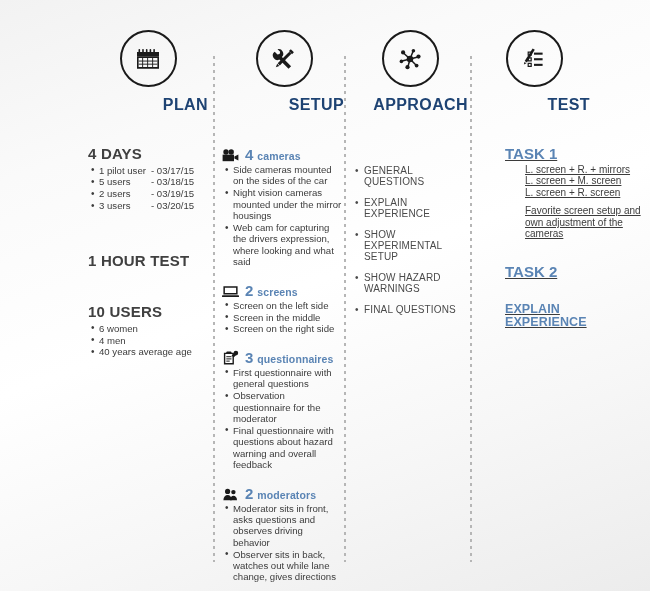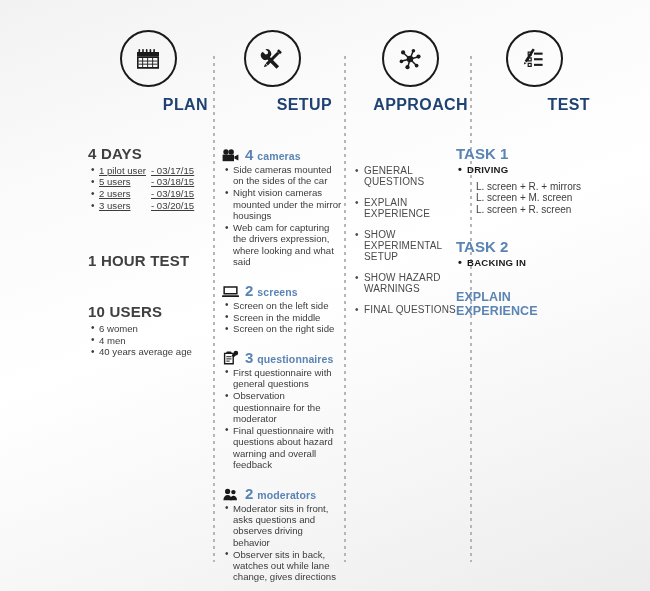--- a/index.html
+++ b/index.html
@@ -21,26 +21,26 @@
   }
   .div1{left:213px;}
   .div2{left:344px;}
   .div3{left:470px;}
 
   
   .col{position:absolute;top:0;}
   .col-plan{left:88px;width:120px;}
   .col-setup{left:222px;width:120px;}
   .col-approach{left:352px;width:116px;}
-  .col-test{left:456px;width:140px;}
+  .col-test{left:505px;width:140px;text-decoration:underline;}
 
   
   .head{position:absolute;top:30px;text-align:right;}
   .h-plan{left:88px;width:120px;}
-  .h-setup{left:212px;width:120px;}
+  .h-setup{left:224px;width:120px;}
   .h-approach{left:352px;width:116px;}
   .h-test{left:478px;width:112px;}
 
   .icon-circle{
     width:53px;height:53px;border-radius:50%;
     border:2.5px solid #1a1a1a;
     margin:0 auto;
     display:flex;align-items:center;justify-content:center;
     background:transparent;
   }
@@ -62,21 +62,21 @@
   ul.bul{margin:1px 0 0 0;padding:0 0 0 11px;list-style:none;}
   ul.bul li{
     font-size:9.6px;line-height:11.4px;color:#3c3c3c;
     position:relative;margin-bottom:0.5px;
   }
   ul.bul li:before{
     content:"\2022";position:absolute;left:-8px;top:-0.5px;color:#3c3c3c;font-size:10px;
   }
 
   
-  ul.days li{display:flex;text-decoration:underline;}
+  ul.days li{display:flex;}
   ul.days li .lbl{display:inline-block;width:52px;}
   ul.days li .dt{white-space:pre;}
 
   
   .sec{margin-top:13px;}
   .sec-first{margin-top:0;}
   .sec-head{display:flex;align-items:center;gap:6px;height:17px;}
   .sec-head .ic{width:17px;height:15px;display:flex;align-items:flex-end;justify-content:center;}
   .sec-head .ic svg{display:block;}
   .sec-head .txt{display:flex;align-items:baseline;gap:4px;}
@@ -340,31 +340,30 @@
       <li>SHOW EXPERIMENTAL SETUP</li>
       <li>SHOW HAZARD WARNINGS</li>
       <li>FINAL QUESTIONS</li>
     </ul>
   </div>
 
   <div class="col col-test" style="top:146px;">
 
     <div>
       <div class="task-title">TASK 1</div>
-      <div class="task-sub">DRIVING</div>
       <div class="test-lines">
         <p>L. screen + R. + mirrors</p>
         <p>L. screen + M. screen</p>
         <p>L. screen + R. screen</p>
+        <p class="gap">Favorite screen setup and own adjustment of the cameras</p>
       </div>
     </div>
 
     <div style="margin-top:24px;">
       <div class="task-title">TASK 2</div>
-      <div class="task-sub">BACKING IN</div>
     </div>
 
     <div style="margin-top:22px;">
       <div class="explain">EXPLAIN EXPERIENCE</div>
     </div>
   </div>
 
 </div>
 
 </body></html>

